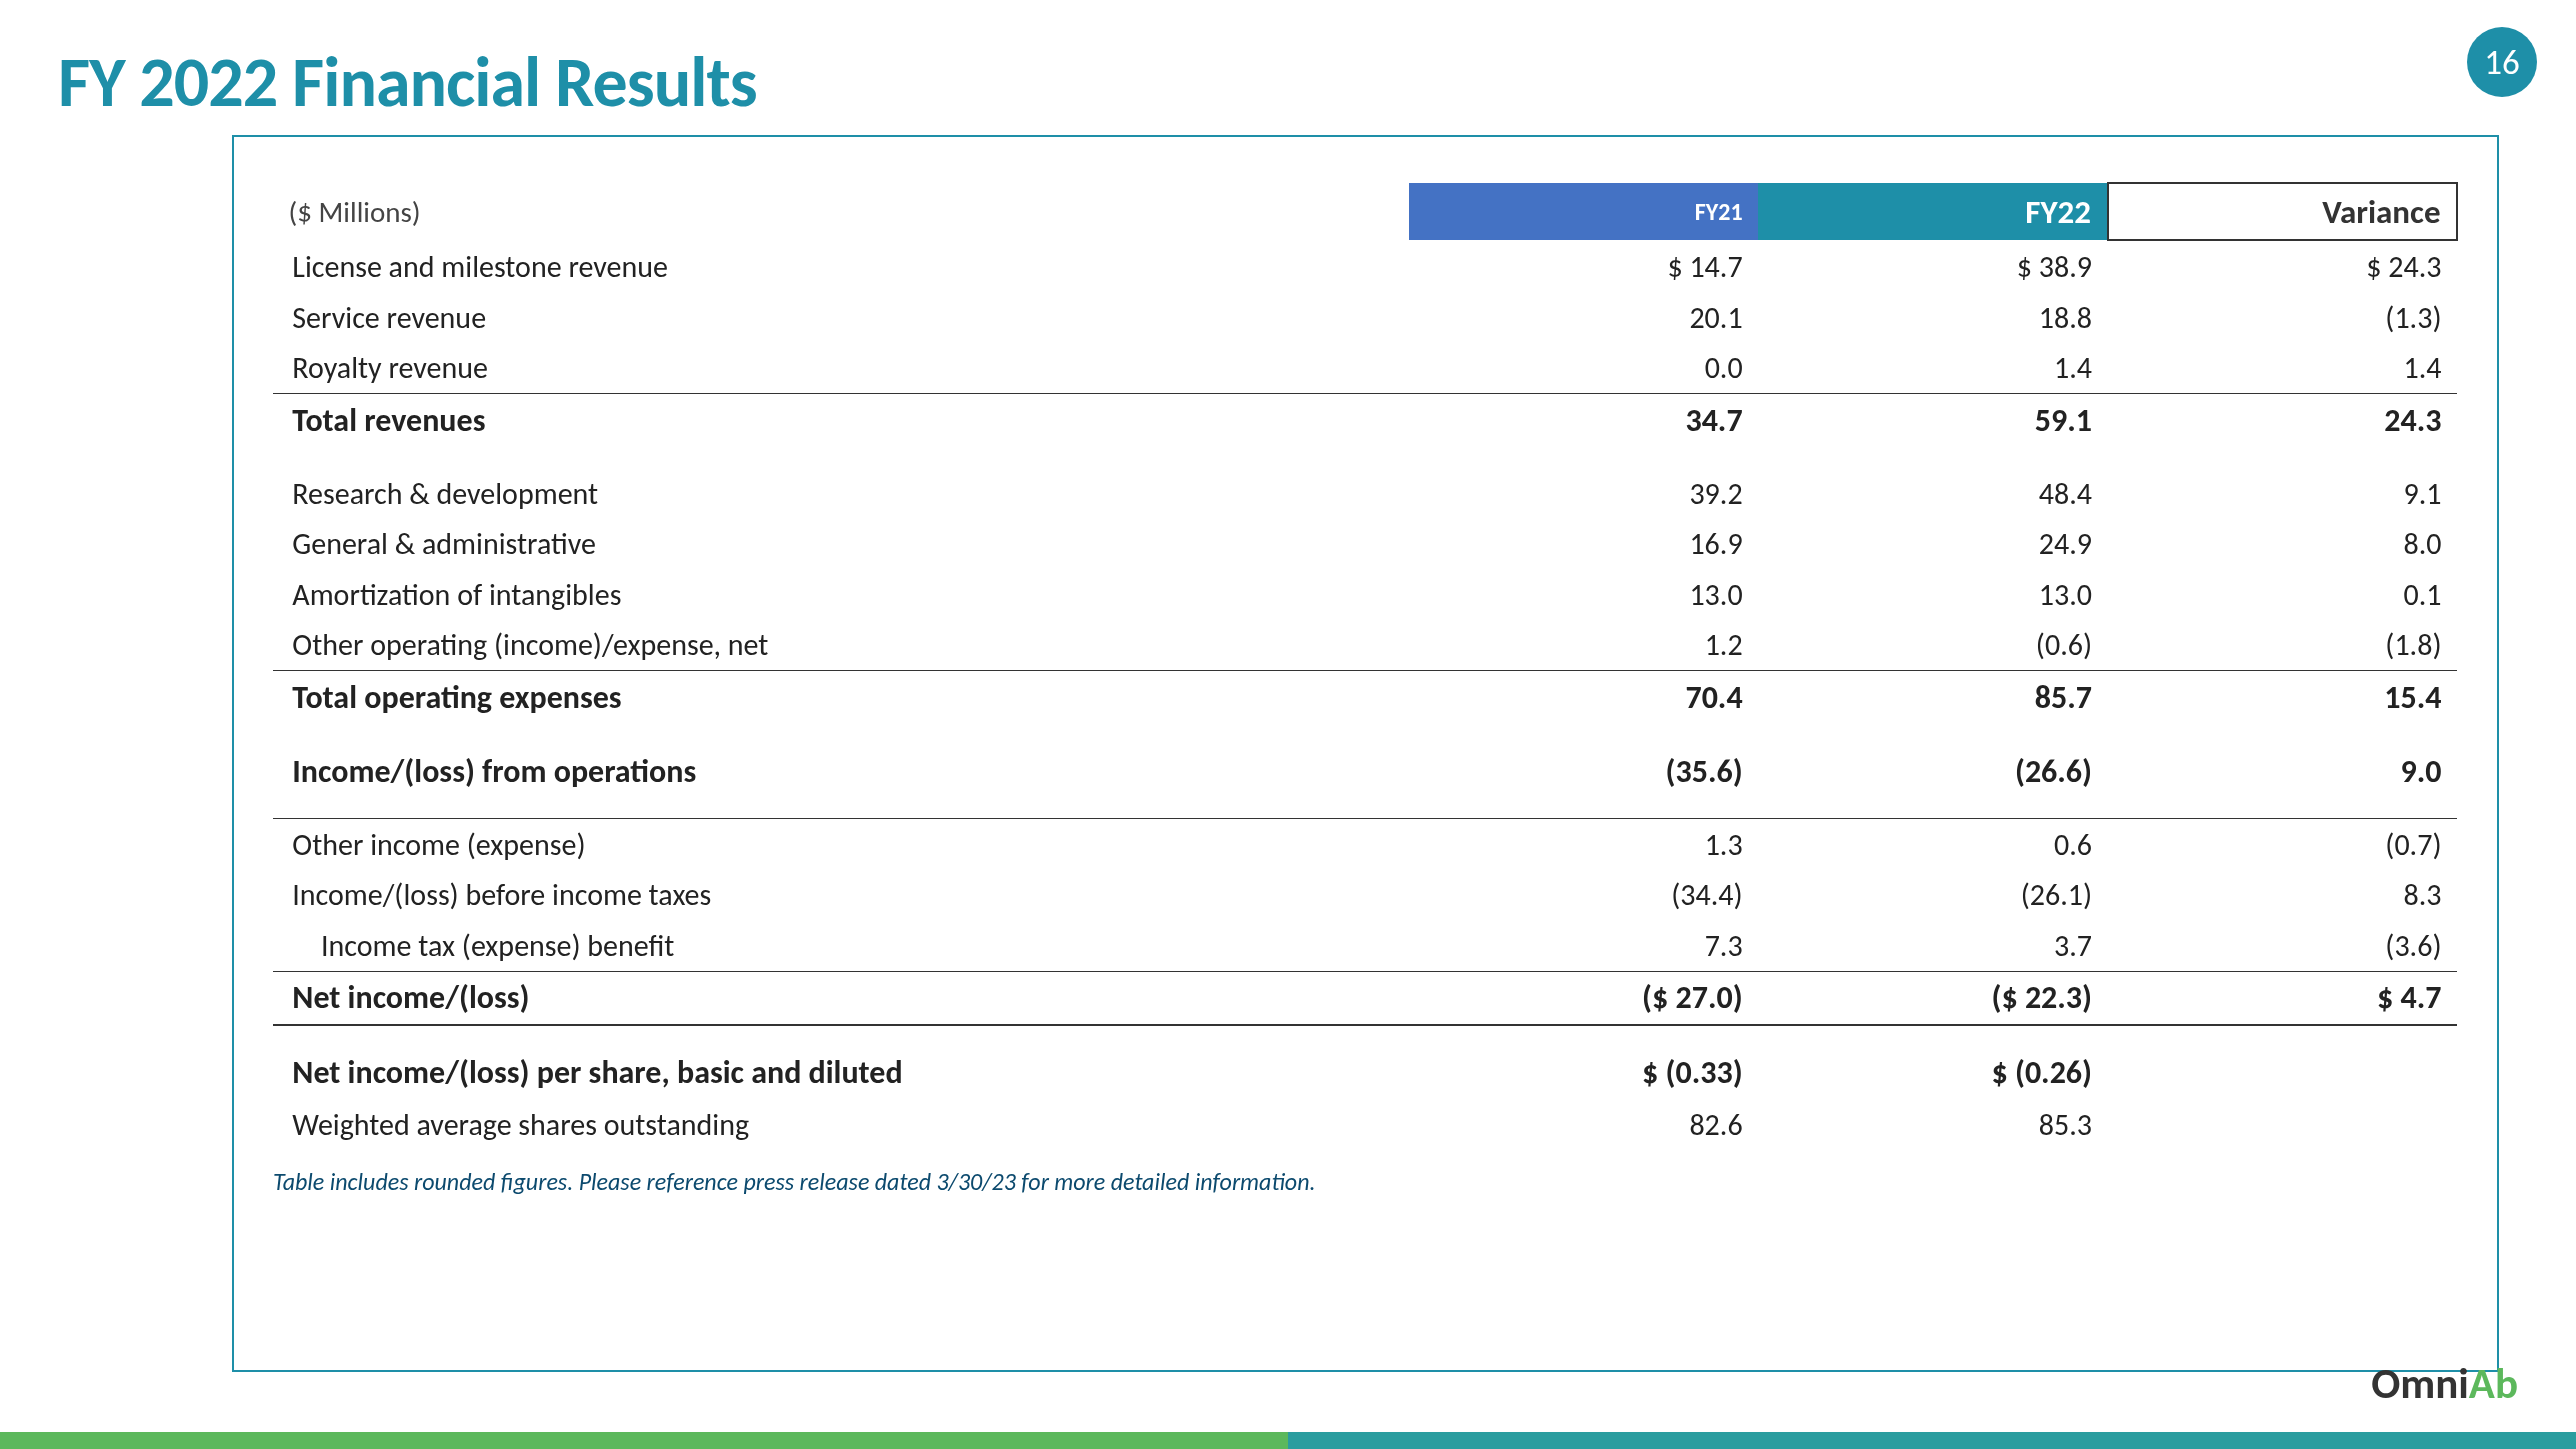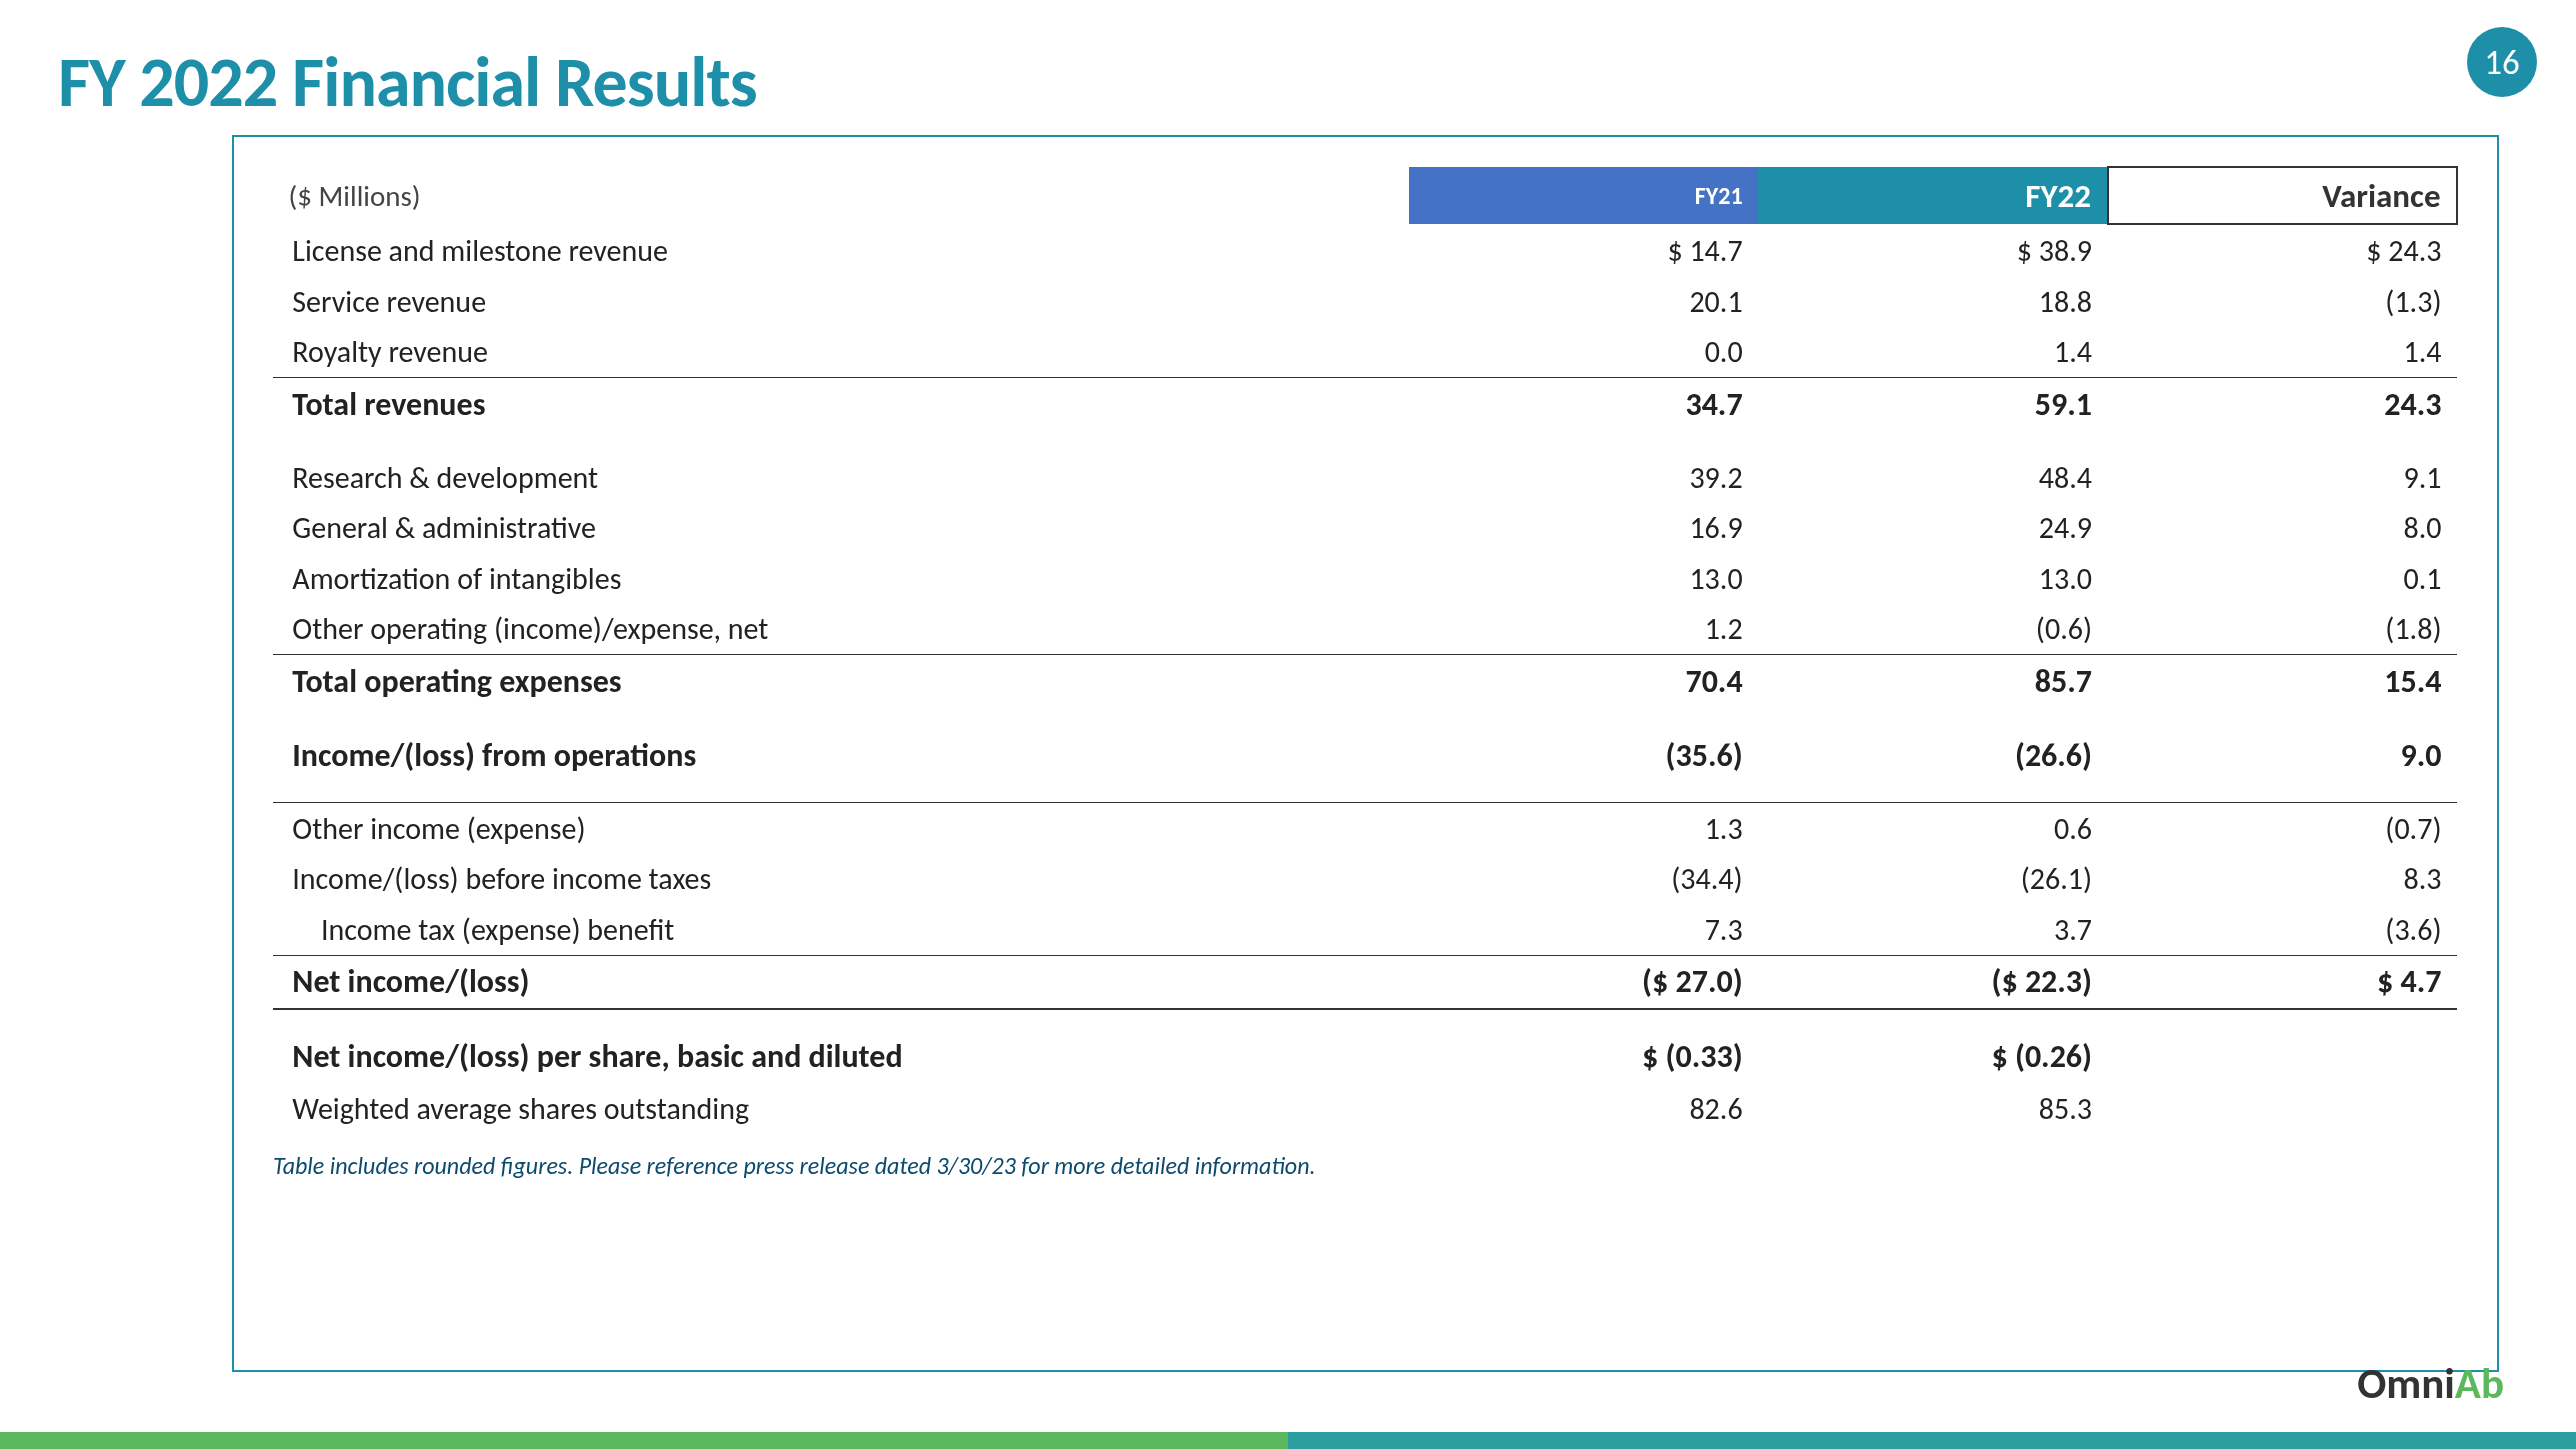--- a/index.html
+++ b/index.html
@@ -58,39 +58,39 @@
       font-size: 70px;
       font-weight: bold;
       color: #1e8fa8;
       letter-spacing: -1px;
     }
 
     
     .logo {
       position: absolute;
       bottom: 39px;
-      right: 72px;
+      right: 58px;
       font-size: 43px;
       font-weight: bold;
       color: #333;
       display: flex;
       align-items: baseline;
     }
     .logo-omni { color: #333; }
     .logo-ab { color: #5cb85c; }
 
     
     .table-container {
       position: absolute;
       top: 135px;
       left: 232px;
       right: 77px;
       bottom: 77px;
       border: 2.4px solid #1e8fa8;
-      padding: 29px 39px 29px 39px;
+      padding: 45px 39px 29px 39px;
       background: #fff;
     }
 
     table {
       width: 100%;
       border-collapse: collapse;
       font-size: 31px;
     }
 
     

